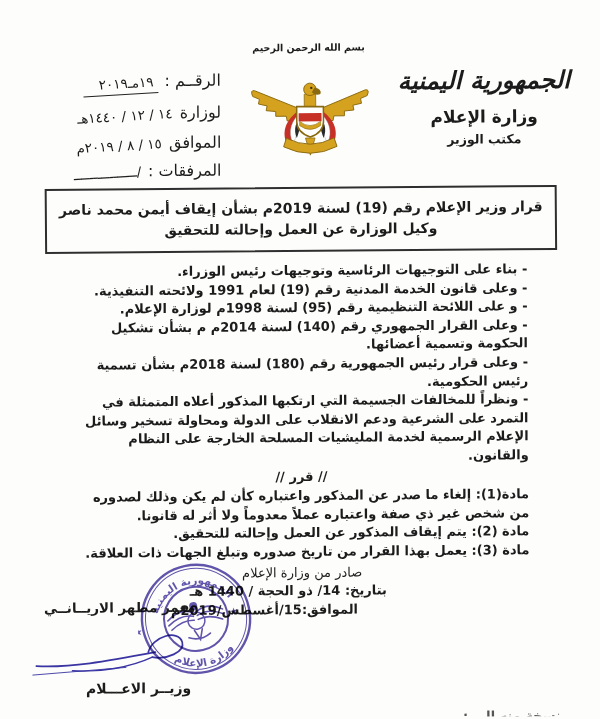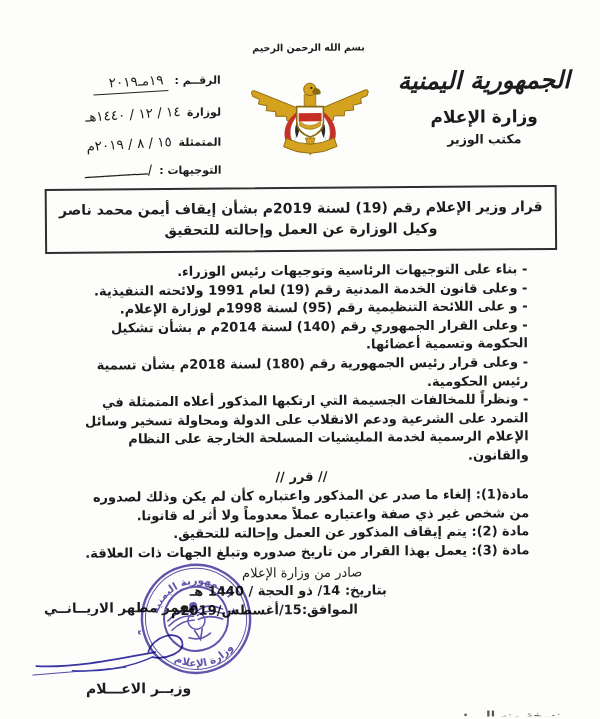--- a/index.html
+++ b/index.html
@@ -5,21 +5,21 @@
   html,body{margin:0;padding:0;background:#e8e8e6;}
   .page{
     position:relative;width:600px;height:719px;margin:0 auto;
     background:#fdfdfb;overflow:hidden;
     font-family:"DejaVu Sans",sans-serif;color:#1c1c1c;direction:rtl;
   }
   .sheet{position:absolute;inset:0;transform:rotate(-0.45deg);}
   
   .hdr-left{position:absolute;left:18px;top:66px;width:205px;}
   .ref-row{position:absolute;display:flex;gap:7px;align-items:baseline;white-space:nowrap;width:100%;}
-  .ref-row .lbl{font-weight:bold;font-size:11px;}
+  .ref-row .lbl{font-weight:normal;font-size:16px;}
   .ref-row .val{font-size:13.5px;letter-spacing:0.5px;transform:rotate(-3deg);transform-origin:right center;}
   .r1{top:4px;} .r2{top:36px;} .r3{top:66px;} .r4{top:94px;}
   .num-hand{border-bottom:1.6px solid #222;padding:0 4px 3px 16px;transform:rotate(-4deg);display:inline-block;}
   
   .bismillah{position:absolute;left:258px;top:42px;width:112px;text-align:center;
     font-weight:bold;font-size:10px;letter-spacing:-0.3px;transform:scaleX(.95);white-space:nowrap;}
   .emblem{position:absolute;left:250px;top:70px;}
   
   .hdr-right{position:absolute;left:380px;top:68px;width:212px;text-align:center;}
   .country{font-size:24px;font-weight:bold;font-style:italic;letter-spacing:-1px;white-space:nowrap;transform:scaleX(1.02);}
@@ -56,25 +56,25 @@
     <div class="hdr-left">
       <div class="ref-row r1">
         <span class="lbl">الرقــم :</span>
         <span class="val num-hand">١٩مـ٢٠١٩</span>
       </div>
       <div class="ref-row r2">
         <span class="lbl">لوزارة</span>
         <span class="val">١٤ / ١٢ / ١٤٤٠هـ</span>
       </div>
       <div class="ref-row r3">
-        <span class="lbl">المتمثلة</span>
+        <span class="lbl">الموافق</span>
         <span class="val">١٥ / ٨ / ٢٠١٩م</span>
       </div>
       <div class="ref-row r4">
-        <span class="lbl">التوجيهات :</span>
+        <span class="lbl">المرفقات :</span>
         <span class="val">/ــــــــــــــــ</span>
       </div>
     </div>
 
     <div class="bismillah">بسم الله الرحمن الرحيم</div>
 
     <svg class="emblem" width="124" height="98" viewBox="0 0 130 100">
 
       <path d="M67,43 L123,20 Q128,19 125,26 L118,29 L119,34 L110,36 L111,41 L101,42 L101,47 L90,47 L89,52 L78,51 L70,53 Z" fill="#d4a21f" stroke="#8a6a10" stroke-width="1"></path>
       <path d="M63,43 L7,20 Q2,19 5,26 L12,29 L11,34 L20,36 L19,41 L29,42 L29,47 L40,47 L41,52 L52,51 L60,53 Z" fill="#d4a21f" stroke="#8a6a10" stroke-width="1"></path>

